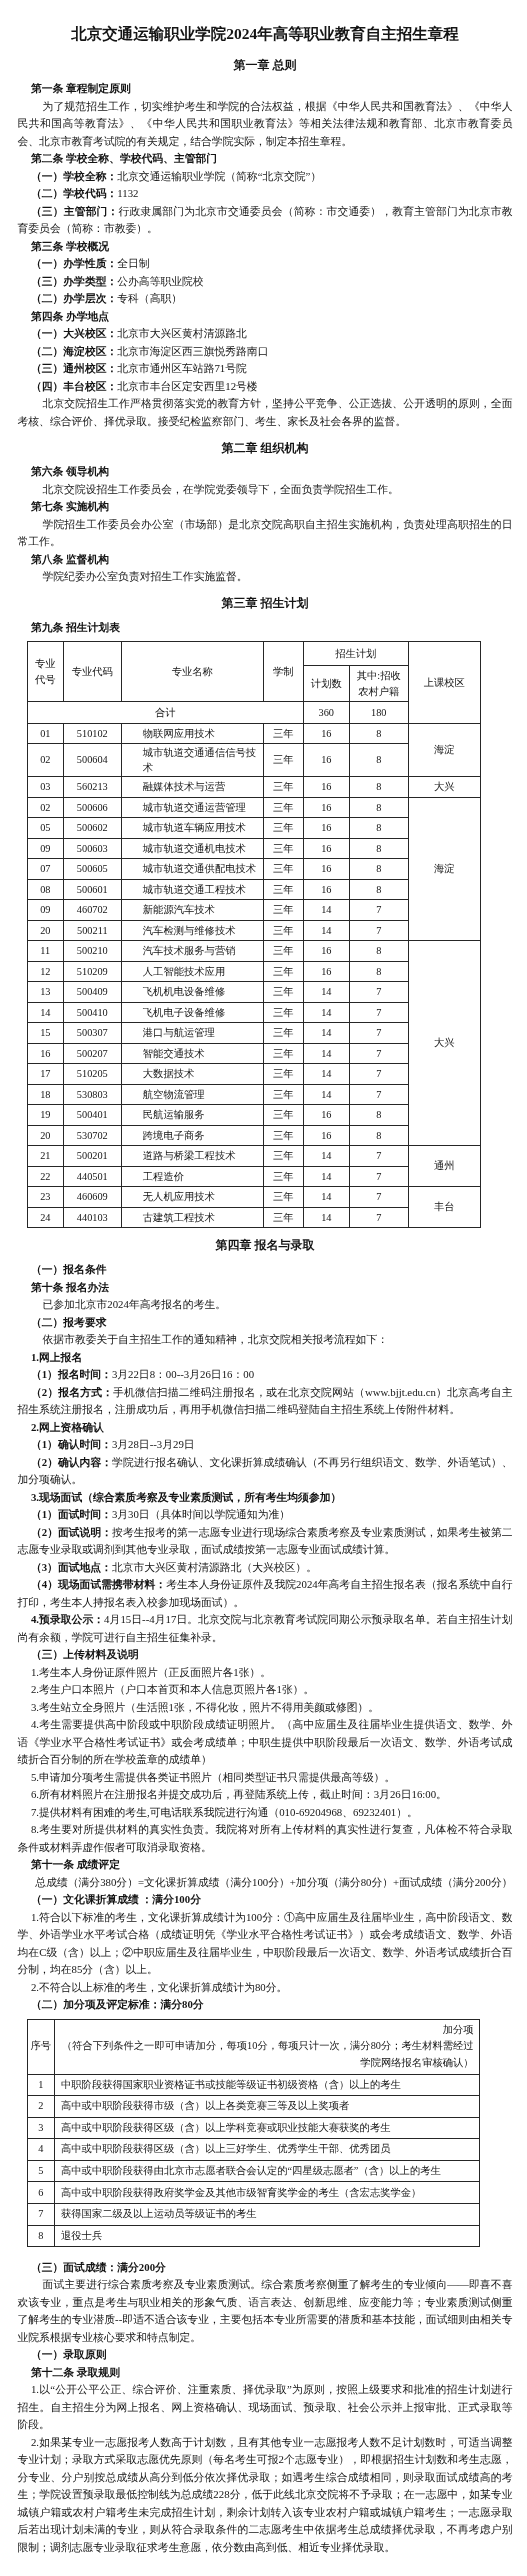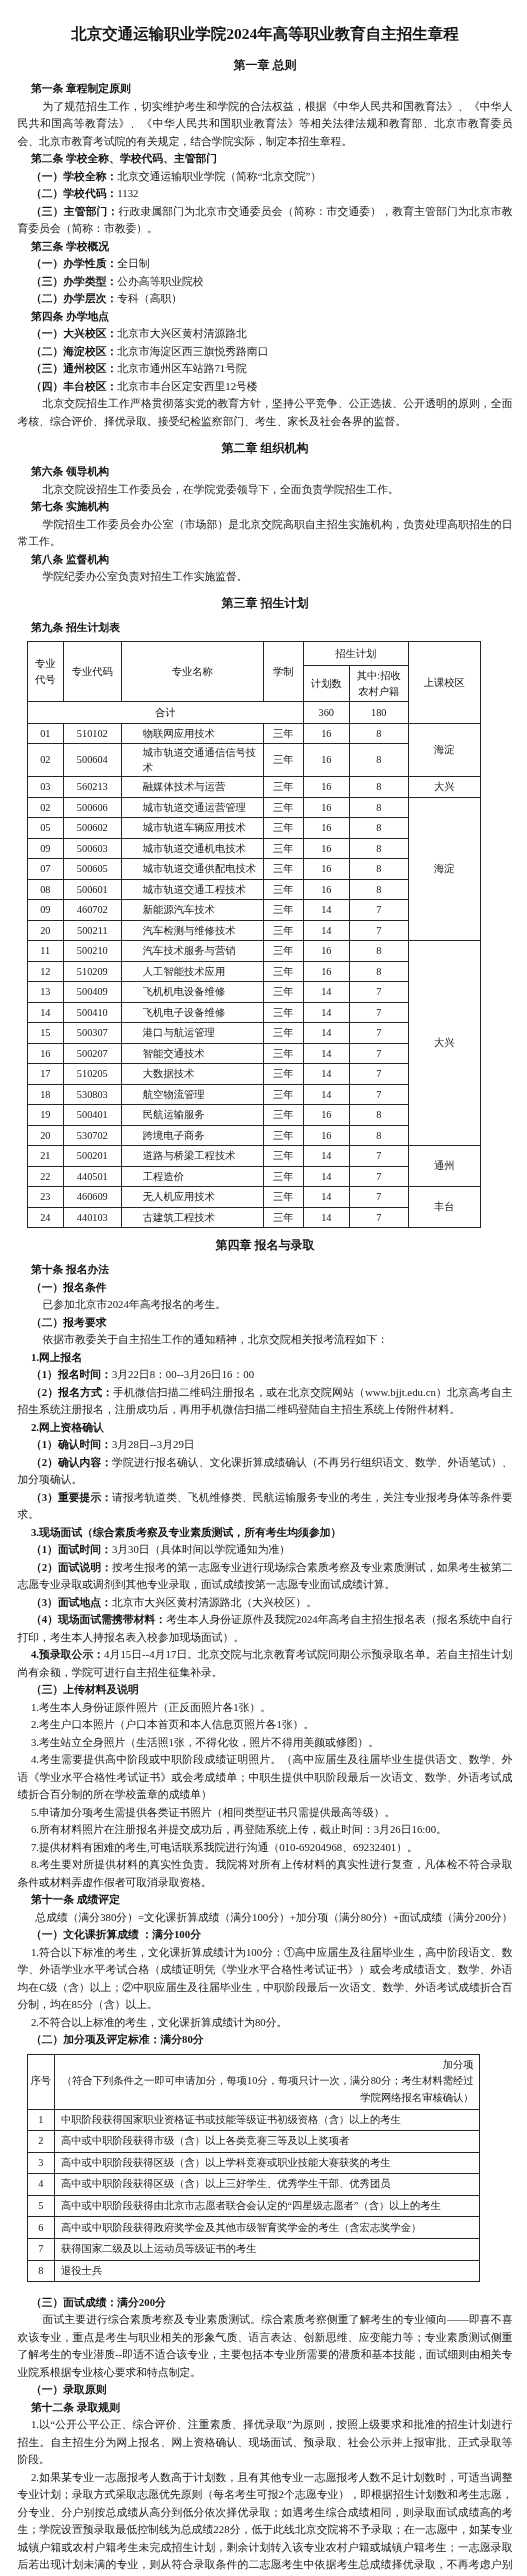--- a/index.html
+++ b/index.html
@@ -292,32 +292,31 @@
           <td>440103</td>
           <td class="tl">古建筑工程技术</td>
           <td>三年</td>
           <td>14</td>
           <td>7</td>
         </tr>
       </tbody>
   </table>
 
   <div class="chapter">第四章 报名与录取</div>
+  <p class="art">（一）报名条件</p>
   <p class="art">第十条 报名办法</p>
-  <p class="art">（一）报名条件</p>
   <p class="ti2">已参加北京市2024年高考报名的考生。</p>
   <p class="art">（二）报考要求</p>
   <p class="ti2">依据市教委关于自主招生工作的通知精神，北京交院相关报考流程如下：</p>
   <p class="art">1.网上报名</p>
   <p class="ti1"><span class="b">（1）报名时间：</span><span>3月22日8：00--3月26日16：00</span></p>
   <p class="ti1"><span class="b">（2）报名方式：</span><span>手机微信扫描二维码注册报名，或在北京交院网站（www.bjjt.edu.cn）北京高考自主招生系统注册报名，注册成功后，再用手机微信扫描二维码登陆自主招生系统上传附件材料。</span></p>
   <p class="art">2.网上资格确认</p>
   <p class="ti1"><span class="b">（1）确认时间：</span><span>3月28日--3月29日</span></p>
   <p class="ti1"><span class="b">（2）确认内容：</span><span>学院进行报名确认、文化课折算成绩确认（不再另行组织语文、数学、外语笔试）、加分项确认。</span></p>
-  <p class="ti1"><span class="b">（3）重要提示：</span><span>请报考轨道类、飞机维修类、民航运输服务专业的考生，关注专业报考身体等条件要求。</span></p>
   <p class="art">3.现场面试（综合素质考察及专业素质测试，所有考生均须参加）</p>
   <p class="ti1"><span class="b">（1）面试时间：</span><span>3月30日（具体时间以学院通知为准）</span></p>
   <p class="ti1"><span class="b">（2）面试说明：</span><span>按考生报考的第一志愿专业进行现场综合素质考察及专业素质测试，如果考生被第二志愿专业录取或调剂到其他专业录取，面试成绩按第一志愿专业面试成绩计算。</span></p>
   <p class="ti1"><span class="b">（3）面试地点：</span><span>北京市大兴区黄村清源路北（大兴校区）。</span></p>
   <p class="ti1"><span class="b">（4）现场面试需携带材料：</span><span>考生本人身份证原件及我院2024年高考自主招生报名表（报名系统中自行打印，考生本人持报名表入校参加现场面试）。</span></p>
   <p class="ti1"><span class="b">4.预录取公示：</span><span>4月15日--4月17日。北京交院与北京教育考试院同期公示预录取名单。若自主招生计划尚有余额，学院可进行自主招生征集补录。</span></p>
   <p class="art">（三）上传材料及说明</p>
   <p class="ti1">1.考生本人身份证原件照片（正反面照片各1张）。</p>
   <p class="ti1">2.考生户口本照片（户口本首页和本人信息页照片各1张）。</p>
   <p class="ti1">3.考生站立全身照片（生活照1张，不得化妆，照片不得用美颜或修图）。</p>

